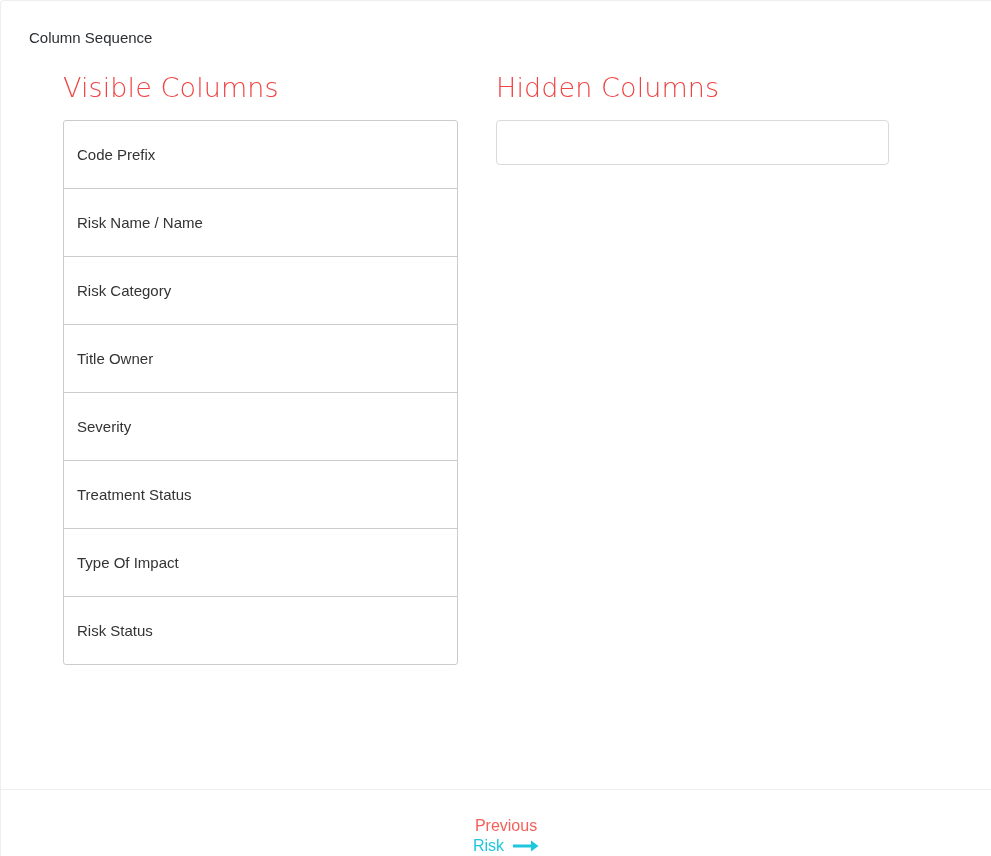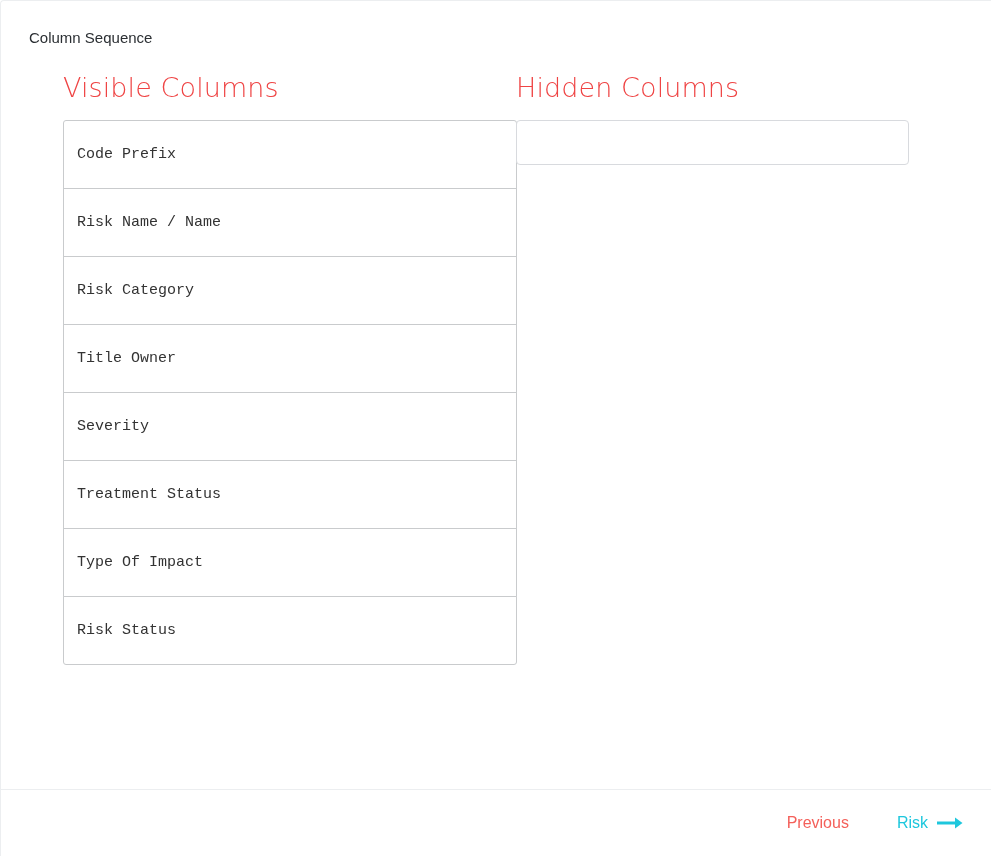--- a/index.html
+++ b/index.html
@@ -51,38 +51,37 @@
     left: 0;
     top: 70px;
     width: 991px;
   }
 
   .column-pane {
     position: absolute;
     top: 0;
   }
   .column-pane.visible-pane { left: 62px; width: 393px; }
-  .column-pane.hidden-pane  { left: 515px; width: 393px; }
+  .column-pane.hidden-pane  { left: 495px; width: 393px; }
 
   .pane-heading {
     margin: 0 0 16px 0;
     font-size: 27px;
     line-height: 33px;
     font-weight: 300;
     color: #ef4444;
     letter-spacing: 0.1px;
     font-family: "DejaVu Sans", sans-serif;
     white-space: nowrap;
   }
   .hidden-pane .pane-heading { margin-left: 0; }
 
   .drop-list {
-    width: 454px;
+    width: 395px;
     border-radius: 14px;
-    font-family: Liberation Mono, monospace;
   }
 
   .drop-item {
     height: 69px;
     border: 1px solid #c9cbcd;
     margin-top: -1px;
     display: flex;
     align-items: center;
     padding: 0 0 0 13px;
     background: #ffffff;
@@ -114,20 +113,21 @@
     position: absolute;
     left: 0;
     right: 0;
     bottom: 0;
     height: 67px;
     border-top: 1px solid #eceef0;
     display: flex;
     align-items: center;
     justify-content: flex-end;
     padding-right: 28px;
+    flex-direction: column;
   }
 
   .nav-btn {
     background: none;
     border: none;
     padding: 0;
     margin: 0 0 0 48px;
     font-family: "Liberation Sans", sans-serif;
     font-size: 16px;
     line-height: 20px;

